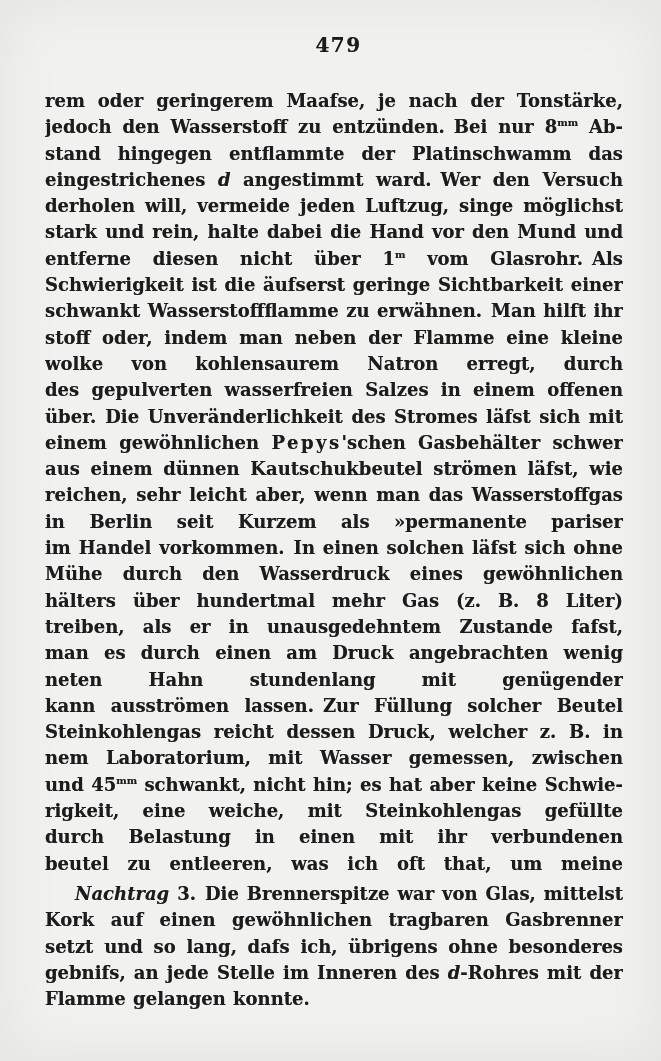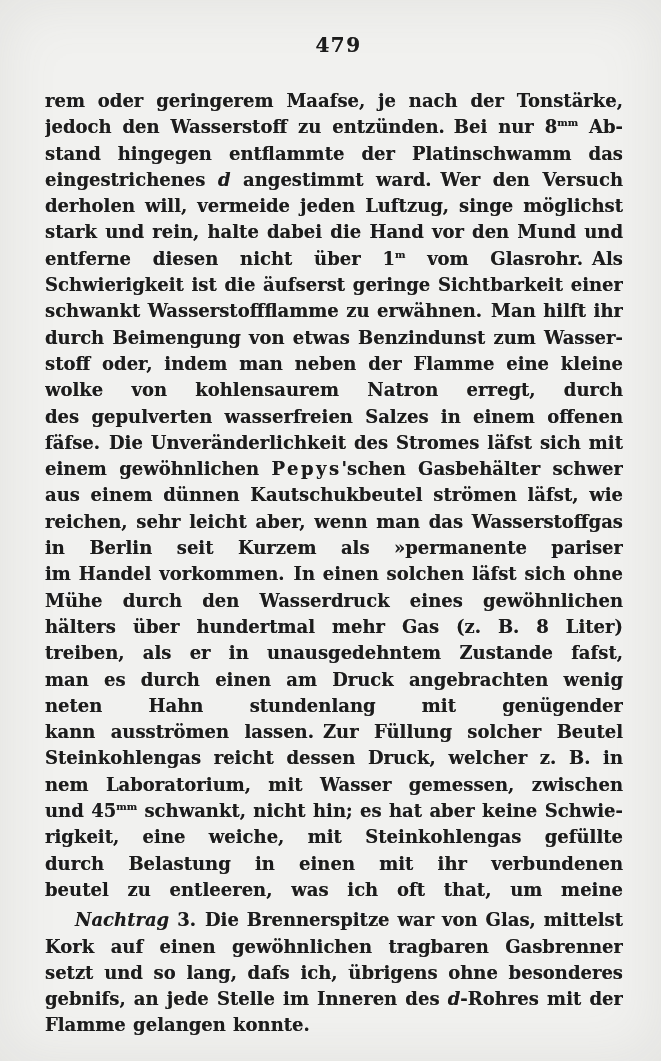--- a/index.html
+++ b/index.html
@@ -69,25 +69,24 @@
       <div class="paragraph">
         <div class="line">rem oder geringerem Maafse, je nach der Tonstärke, ohne</div>
         <div class="line">jedoch den Wasserstoff zu entzünden. Bei nur 8<sup>mm</sup> Ab-</div>
         <div class="line">stand hingegen entflammte der Platinschwamm das Gas, als</div>
         <div class="line">eingestrichenes <i>d</i> angestimmt ward. Wer den Versuch wie-</div>
         <div class="line">derholen will, vermeide jeden Luftzug, singe möglichst</div>
         <div class="line">stark und rein, halte dabei die Hand vor den Mund und</div>
         <div class="line">entferne diesen nicht über 1<sup>m</sup> vom Glasrohr. Als besondere</div>
         <div class="line">Schwierigkeit ist die äufserst geringe Sichtbarkeit einer</div>
         <div class="line">schwankt Wasserstoffflamme zu erwähnen. Man hilft ihr ab</div>
-        <div class="line">durch Beimengung von etwas Benzindunst zum Wasser-</div>
         <div class="line">stoff oder, indem man neben der Flamme eine kleine Staub-</div>
         <div class="line">wolke von kohlensaurem Natron erregt, durch Schütteln</div>
         <div class="line">des gepulverten wasserfreien Salzes in einem offenen Ge-</div>
-        <div class="line">fäfse. Die Unveränderlichkeit des Stromes läfst sich mit</div>
+        <div class="line">über. Die Unveränderlichkeit des Stromes läfst sich mit</div>
         <div class="line">einem gewöhnlichen <span class="sperr">Pepys</span>'schen Gasbehälter schwer er-</div>
         <div class="line">aus einem dünnen Kautschukbeutel strömen läfst, wie sie</div>
         <div class="line">reichen, sehr leicht aber, wenn man das Wasserstoffgas</div>
         <div class="line">in Berlin seit Kurzem als »permanente pariser Luftballons«</div>
         <div class="line">im Handel vorkommen. In einen solchen läfst sich ohne</div>
         <div class="line">Mühe durch den Wasserdruck eines gewöhnlichen Gasbe-</div>
         <div class="line">hälters über hundertmal mehr Gas (z. B. 8 Liter) hinein-</div>
         <div class="line">treiben, als er in unausgedehntem Zustande fafst, worauf</div>
         <div class="line">man es durch einen am Druck angebrachten wenig geöff-</div>
         <div class="line">neten Hahn stundenlang mit genügender Gleichförmigkeit</div>

